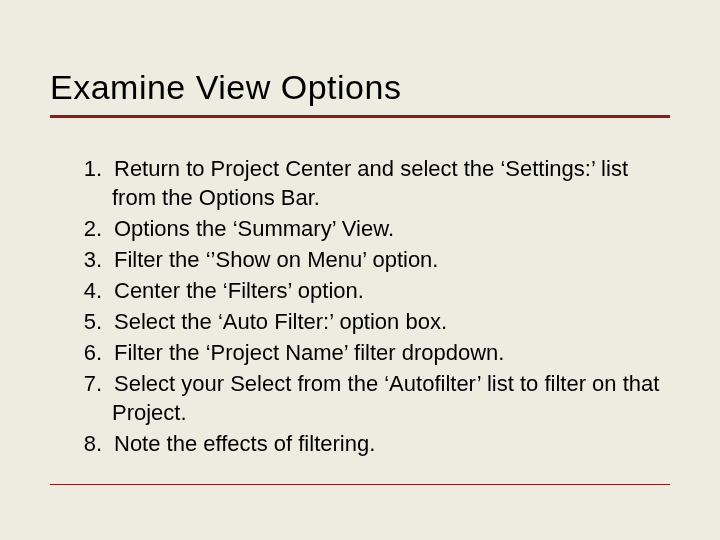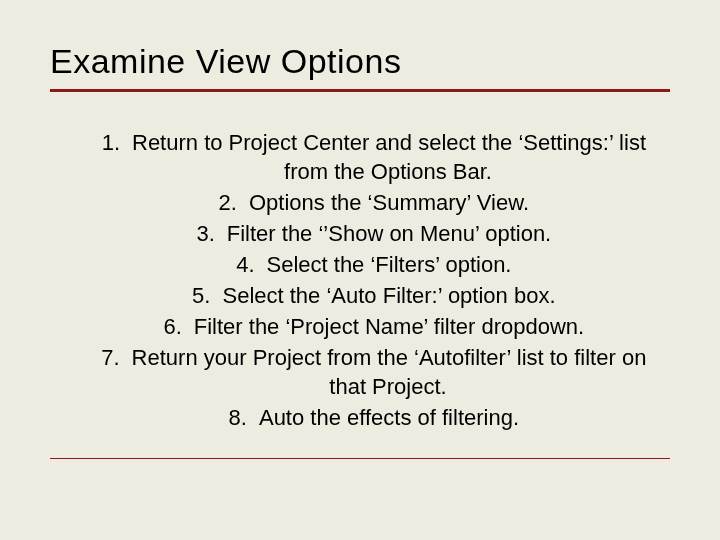--- a/index.html
+++ b/index.html
@@ -8,40 +8,39 @@
     width: 720px;
     height: 540px;
     background: #eeece0;
     font-family: Verdana, Geneva, sans-serif;
     color: #000;
   }
   .slide {
     box-sizing: border-box;
     width: 720px;
     height: 540px;
-    padding: 42px 50px 0 50px;
+    padding: 68px 50px 0 50px;
   }
   .title {
     font-size: 34px;
     font-weight: 400;
     letter-spacing: 0.5px;
     margin: 0 0 8px 0;
     font-family: Verdana, Geneva, sans-serif;
   }
   .rule-top {
     border: none;
     border-top: 3px solid #8b1a1a;
     margin: 0;
   }
   .list {
     margin: 36px 0 0 0;
     padding: 0 6px 0 22px;
     list-style: none;
     counter-reset: step;
-    text-align: center;
   }
   .list li {
     counter-increment: step;
     font-size: 22px;
     line-height: 1.32;
     padding-left: 40px;
     text-indent: -40px;
     margin: 0 0 2px 0;
   }
   .list li::before {
@@ -61,20 +60,20 @@
 </head>
 <body>
 
 <div class="slide">
   <h1 class="title">Examine View Options</h1>
   <hr class="rule-top">
   <ol class="list">
     <li>Return to Project Center and select the ‘Settings:’ list from the Options Bar.</li>
     <li>Options the ‘Summary’ View.</li>
     <li>Filter the ‘’Show on Menu’ option.</li>
-    <li>Select the ‘Filters’ option.</li>
+    <li>Center the ‘Filters’ option.</li>
     <li>Select the ‘Auto Filter:’ option box.</li>
     <li>Filter the ‘Project Name’ filter dropdown.</li>
-    <li>Return your Project from the ‘Autofilter’ list to filter on that Project.</li>
-    <li>Auto the effects of filtering.</li>
+    <li>Select your Select from the ‘Autofilter’ list to filter on that Project.</li>
+    <li>Note the effects of filtering.</li>
   </ol>
   <hr class="rule-bottom">
 </div>
 
 </body></html>

